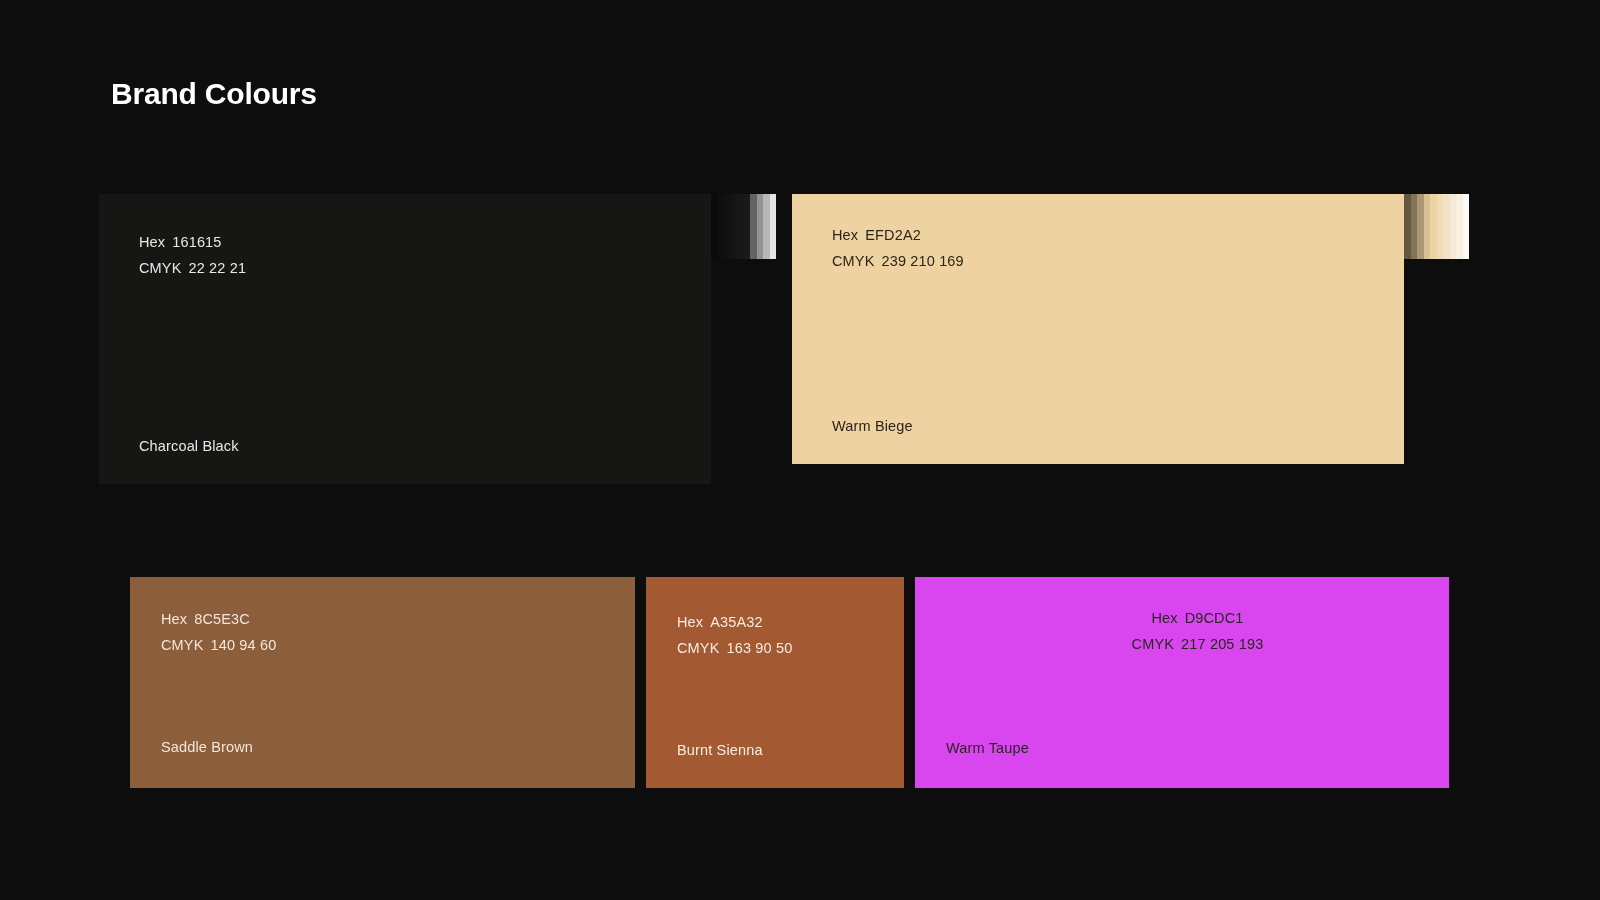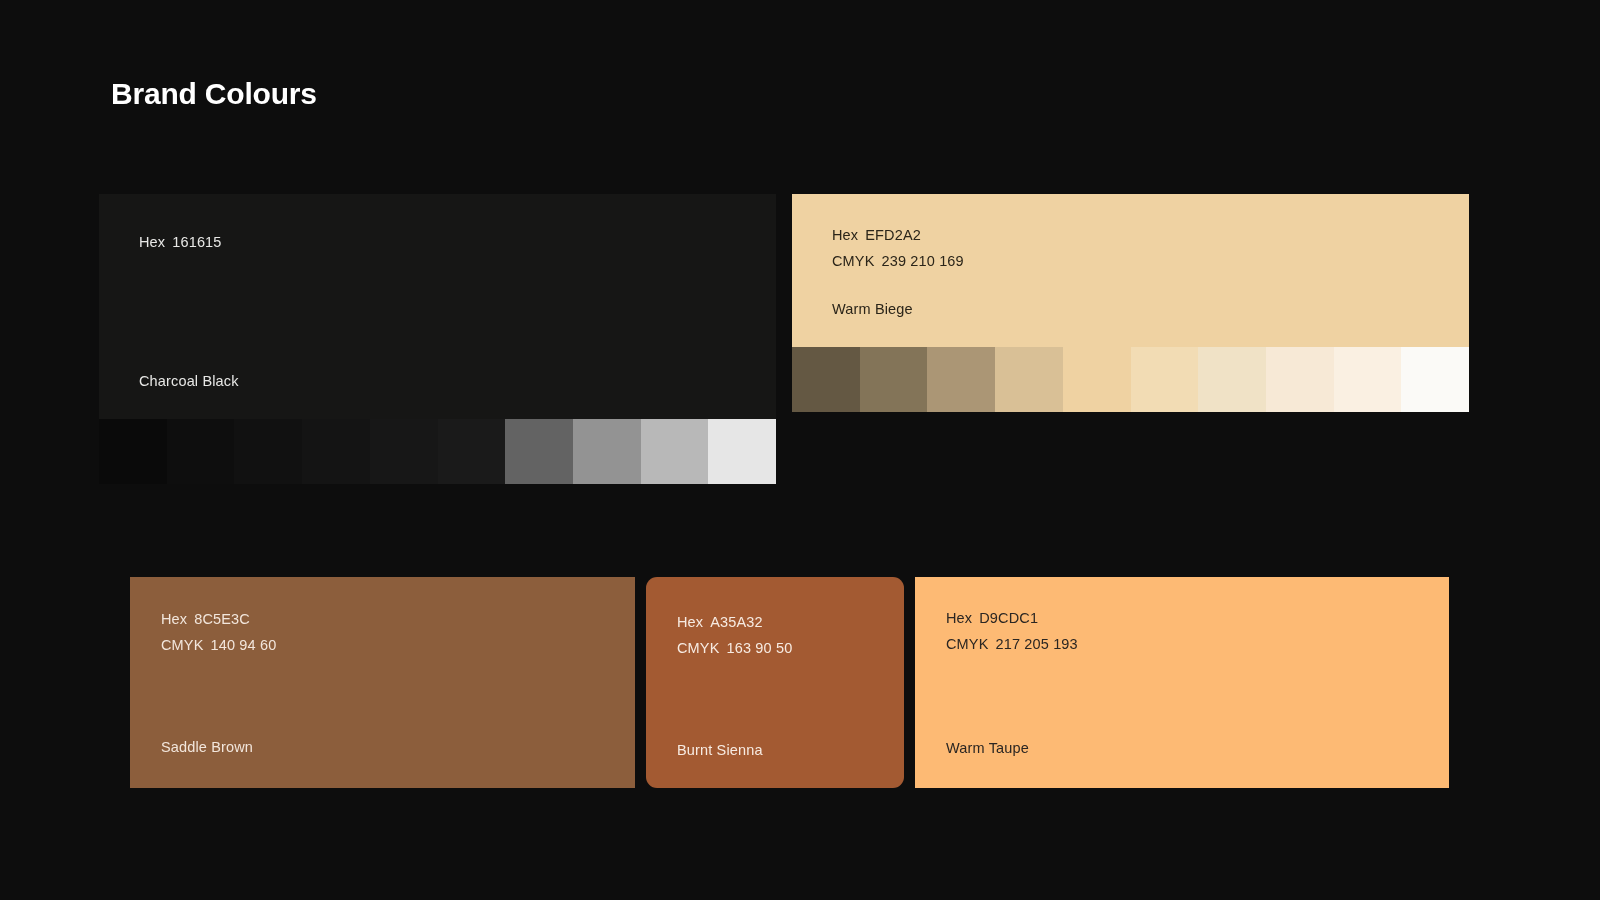--- a/index.html
+++ b/index.html
@@ -54,21 +54,20 @@
     left: 99px;
     top: 577px;
     width: 1370px;
     gap: 11px;
   }
 
   
   .swatch {
     position: relative;
     display: flex;
-    flex-direction: column;
     overflow: hidden;
   }
 
   .swatch-body {
     position: relative;
     display: flex;
     flex-direction: column;
     justify-content: flex-start;
     padding: 38px 0 0 40px;
     flex: 1 1 auto;
@@ -109,24 +108,24 @@
     flex: 0 0 65px;
   }
 
   .strip-cell {
     flex: 1 1 0;
     height: 100%;
   }
 
   
   .card-charcoal { width: 677px; height: 290px; }
-  .card-beige    { width: 677px; height: 218px; }
+  .card-beige    { width: 677px; height: 270px; }
 
   .card-saddle   { width: 536px; height: 211px; }
-  .card-sienna   { width: 258px; height: 211px; border-radius: 11px; }
+  .card-sienna   { width: 258px; height: 211px; }
   .card-taupe    { width: 534px; height: 211px; }
 
   .card-charcoal .swatch-body { padding-top: 37px; }
   .card-beige .swatch-body    { padding-top: 30px; }
 
   .card-saddle .swatch-body,
   .card-sienna .swatch-body,
   .card-taupe .swatch-body { padding: 31px 0 0 31px; }
 
   .card-saddle .swatch-name,
@@ -146,20 +145,23 @@
 
   <h1 class="page-title">Brand Colours</h1>
 
   <div class="row row-top">
 
     <div class="swatch card-charcoal" style="color: rgb(232, 232, 230);">
       <div class="swatch-body" style="background-color: rgb(22, 22, 21);">
         <div class="swatch-codes">
           <div class="code-line">
             <span class="code-label">Hex</span><span>161615</span>
+          </div>
+          <div class="code-line">
+            <span class="code-label">CMYK</span><span>22 22 21</span>
           </div>
         </div>
         <div class="swatch-name">Charcoal Black</div>
       </div>
       <div class="strip">
           <div class="strip-cell" style="background-color: rgb(10, 10, 10);"></div>
           <div class="strip-cell" style="background-color: rgb(14, 14, 14);"></div>
           <div class="strip-cell" style="background-color: rgb(17, 17, 17);"></div>
           <div class="strip-cell" style="background-color: rgb(20, 20, 20);"></div>
           <div class="strip-cell" style="background-color: rgb(23, 23, 23);"></div>
@@ -223,21 +225,21 @@
           </div>
           <div class="code-line">
             <span class="code-label">CMYK</span><span>163 90 50</span>
           </div>
         </div>
         <div class="swatch-name">Burnt Sienna</div>
       </div>
     </div>
 
     <div class="swatch card-taupe" style="color: rgb(43, 38, 34);">
-      <div class="swatch-body" style="background-color: #fdba74;">
+      <div class="swatch-body" style="background-color: #d946ef; text-align: center;">
         <div class="swatch-codes">
           <div class="code-line">
             <span class="code-label">Hex</span><span>D9CDC1</span>
           </div>
           <div class="code-line">
             <span class="code-label">CMYK</span><span>217 205 193</span>
           </div>
         </div>
         <div class="swatch-name">Warm Taupe</div>
       </div>

